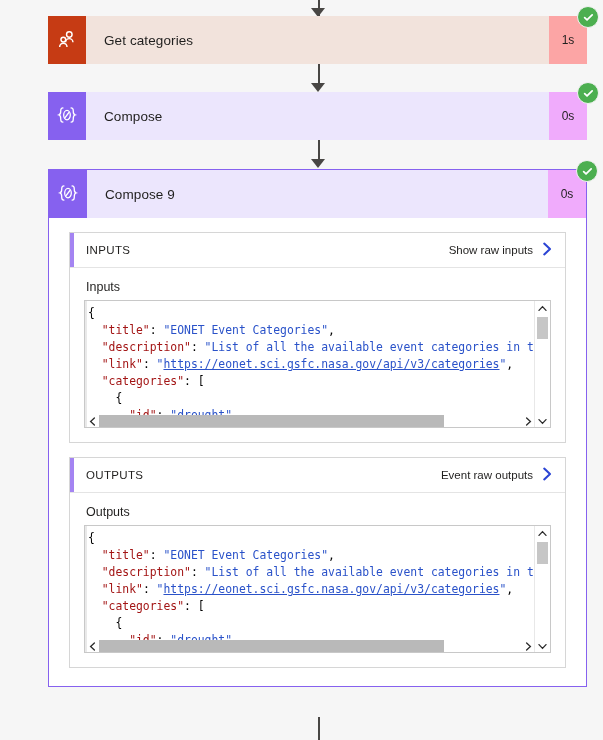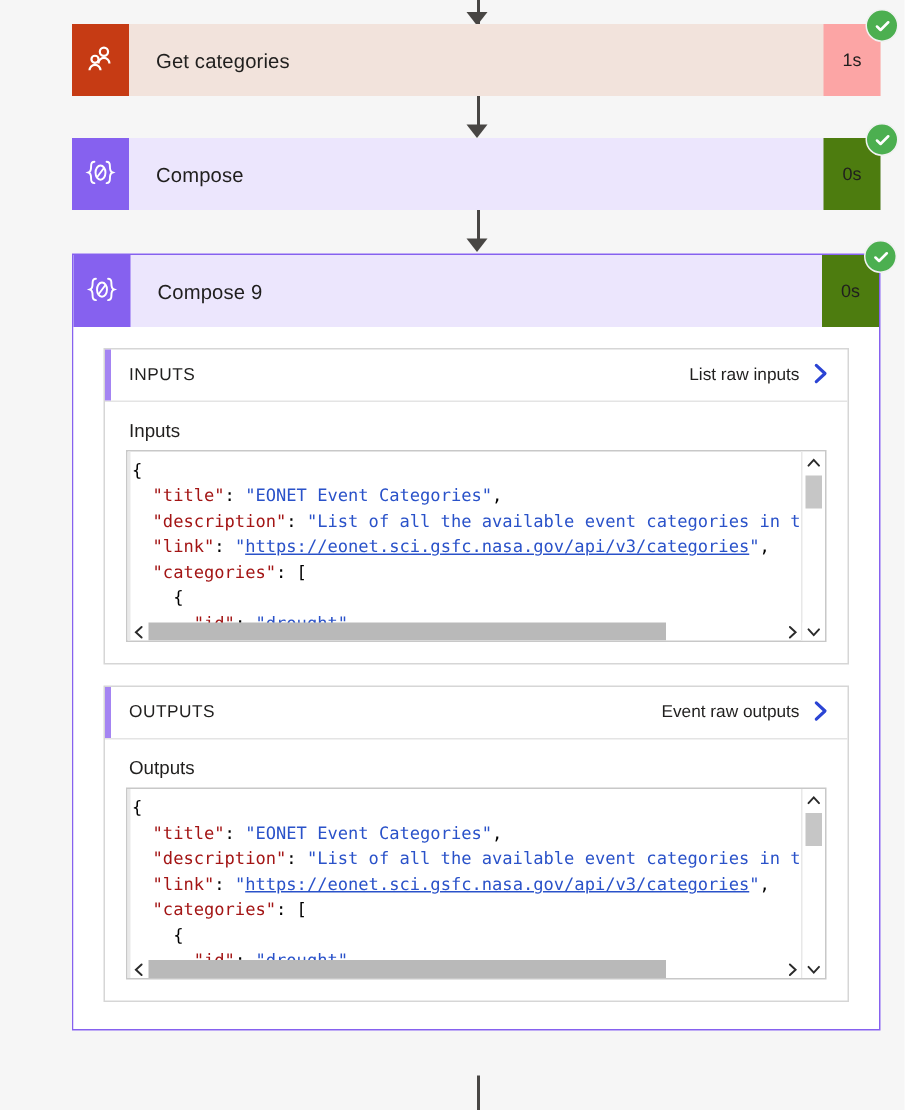--- a/index.html
+++ b/index.html
@@ -32,21 +32,21 @@
   .status-badge svg{display:block;}
 
   
   .card-orange .card-head{background:#f2e3dc;}
   .card-orange .card-icon{background:#c63b14;}
   .card-orange .card-dur{background:#fca5a5;}
 
   
   .card-purple .card-head{background:#ece6fd;}
   .card-purple .card-icon{background:#8661ef;}
-  .card-purple .card-dur{background:#4d7c0f;}
+  .card-purple .card-dur{background:#f0abfc;}
 
   
   #card-compose2{border:1.5px solid #8661ef;background:#ffffff;}
   .card-body{background:#ffffff;padding:14px 20px 18px 20px;}
 
   
   .section{border:1px solid #d6d6d6;background:#fff;margin-bottom:14px;}
   .section-head{display:flex;align-items:center;height:34px;border-bottom:1px solid #e4e4e4;
     position:relative;padding:0 12px 0 16px;}
   .section-accent{position:absolute;left:0;top:0;bottom:0;width:4px;background:#a484f2;}
@@ -150,21 +150,21 @@
       </div>
     </div>
 
     <div class="card-body">
 
       <div class="section">
         <div class="section-head">
           <div class="section-accent"></div>
           <div class="section-label">INPUTS</div>
           <div class="section-raw">
-            <span>List raw inputs</span>
+            <span>Show raw inputs</span>
             <span class="chev">
               <svg width="11" height="14" viewBox="0 0 11 14" fill="none" stroke="#2b44d4" stroke-width="2.1" stroke-linecap="round" stroke-linejoin="round">
                   <path d="M2.2 1.6 L8 7 L2.2 12.4"></path>
                 </svg>
             </span>
           </div>
         </div>
         <div class="section-body">
           <div class="field-label">Inputs</div>
           <div class="code-box">

